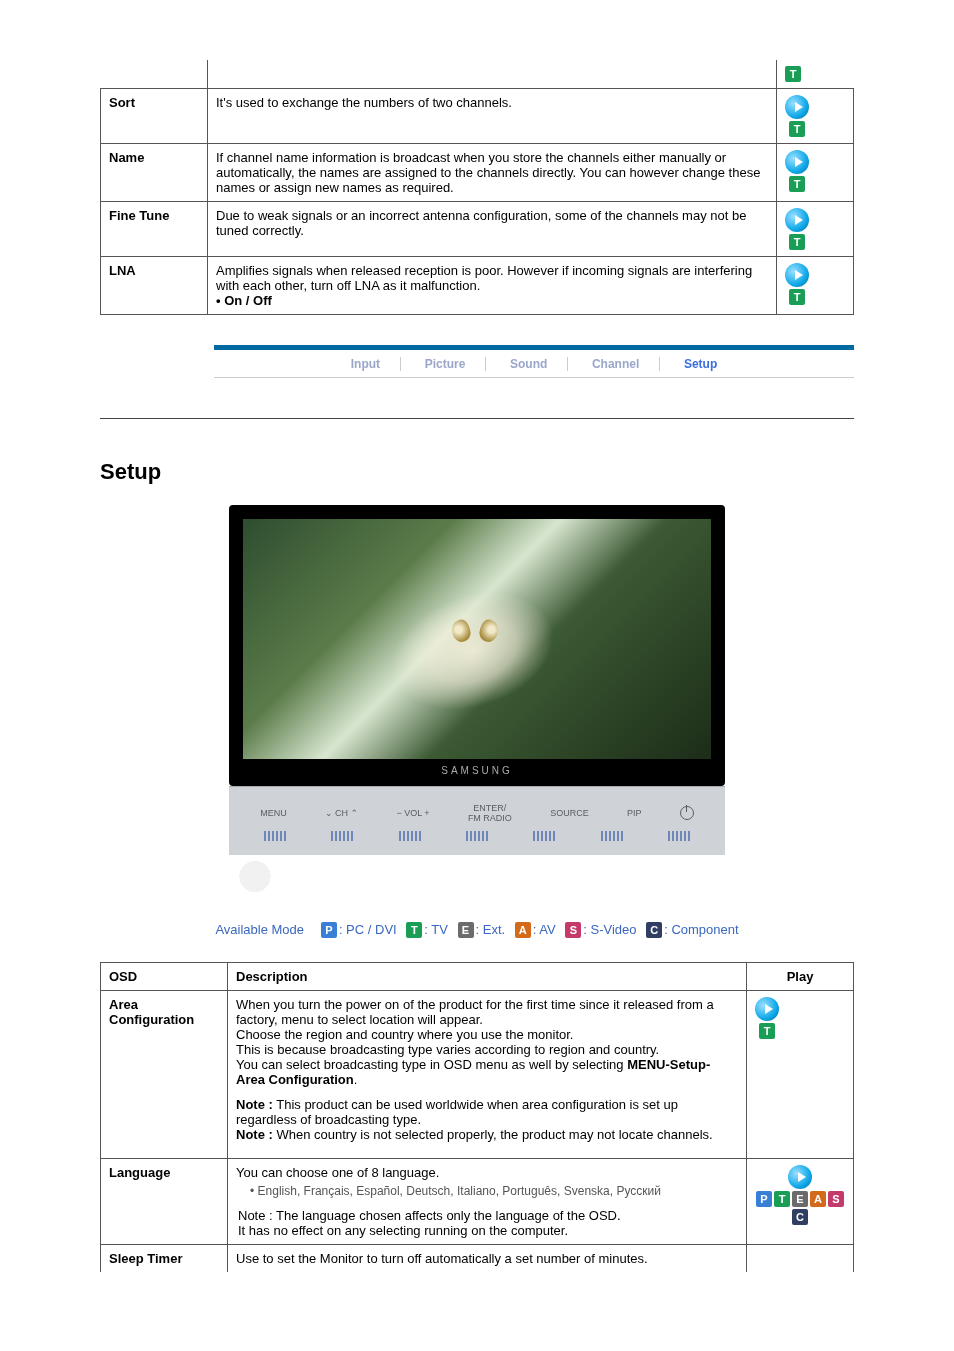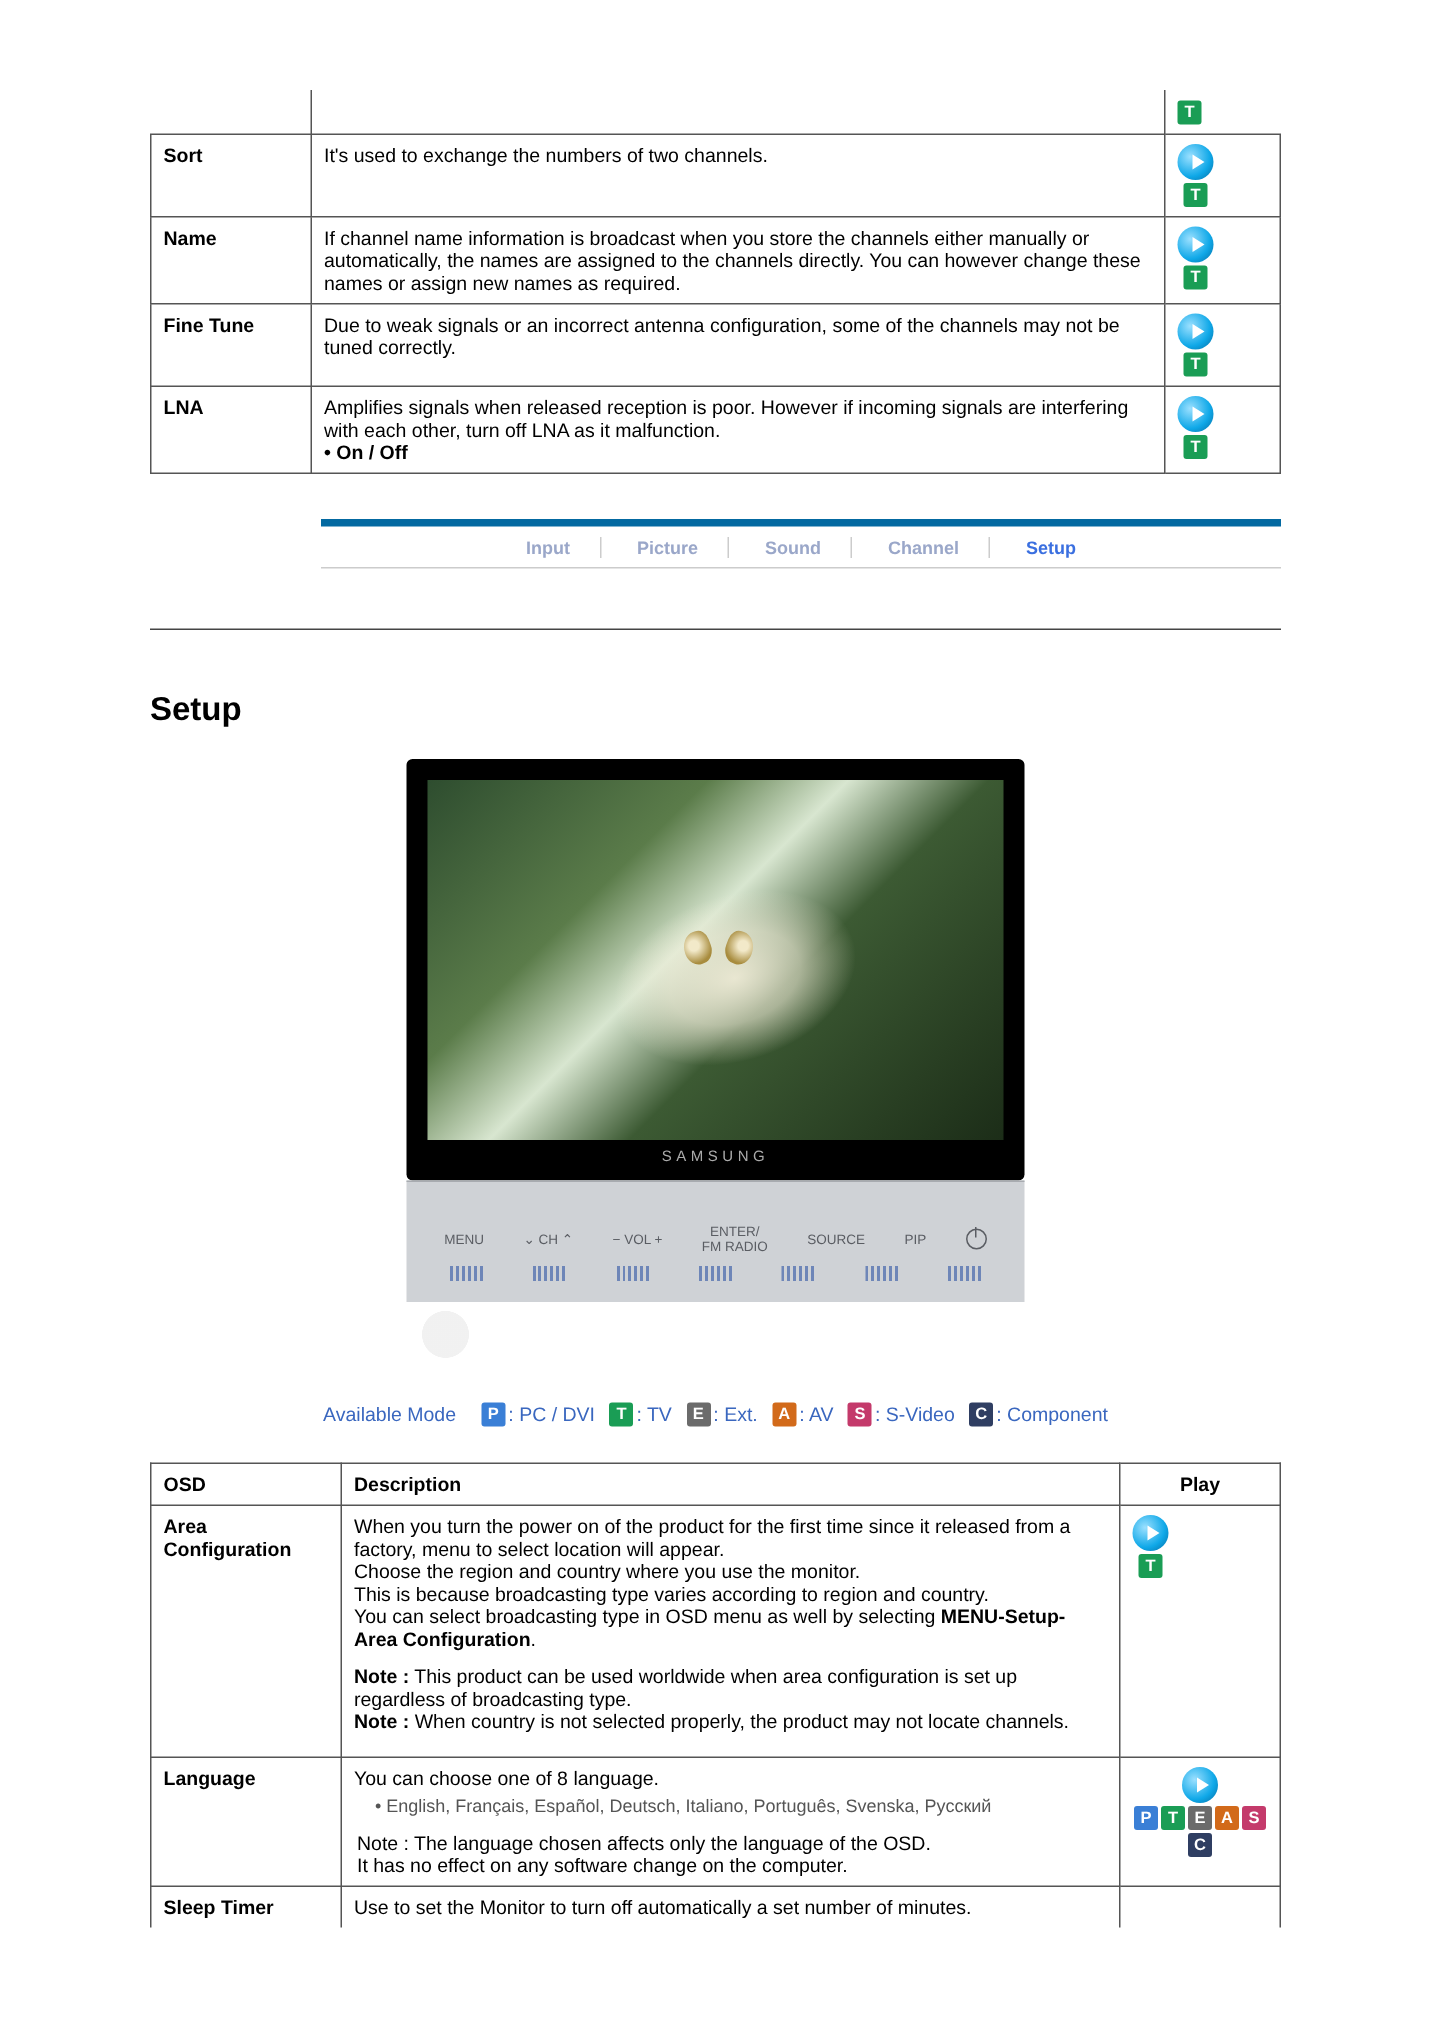--- a/index.html
+++ b/index.html
@@ -107,21 +107,21 @@
     border: none;
     border-top: 1px solid #444;
     margin: 40px 0;
   }
   h2.section {
     font-size: 22px;
     font-weight: bold;
     margin: 20px 0;
   }
   .tv-image {
-    width: 412px;
+    width: 496px;
     margin: 0 auto;
     display: block;
   }
   .tv-frame {
     background: #000;
     padding: 14px 14px 8px 14px;
     border-radius: 4px;
   }
   .tv-screen {
     width: 100%;
@@ -161,21 +161,21 @@
   .butterfly::after { right: -6px; transform: rotate(20deg) scaleX(-1); }
   .tv-branding {
     text-align: center;
     color: #aaa;
     font-size: 10px;
     letter-spacing: 3px;
     padding: 6px 0 2px;
   }
   .tv-panel {
     background: #cfd2d6;
-    padding: 28px 12px 14px;
+    padding: 16px 12px 14px;
     border-top: 1px solid #a8abb0;
     color: #5a5d63;
     font-size: 9px;
   }
   .tv-panel .row1 {
     display: flex;
     justify-content: space-around;
     align-items: center;
     margin-bottom: 8px;
   }
@@ -381,21 +381,21 @@
           </span>
         </td>
       </tr>
       <tr>
         <td class="label">Language</td>
         <td class="desc">
           <span>You can choose one of 8 language.</span>
           <div class="lang-list">• English, Français, Español, Deutsch,  Italiano, Português, Svenska, Русский</div>
           <div class="indent">
             <span>Note : The language chosen affects only the language of the OSD.</span><br>
-            <span>It has no effect on any software change on the computer.</span>
+            <span>It has no effect on any selecting running on the computer.</span>
           </div>
         </td>
         <td class="play-cell">
           <span class="icon-stack">
             <span class="play-disc"></span>
             <span class="icon-row-inline">
               <span class="mode-chip mode-P">P</span>
               <span class="mode-chip mode-T">T</span>
               <span class="mode-chip mode-E">E</span>
               <span class="mode-chip mode-A">A</span>

